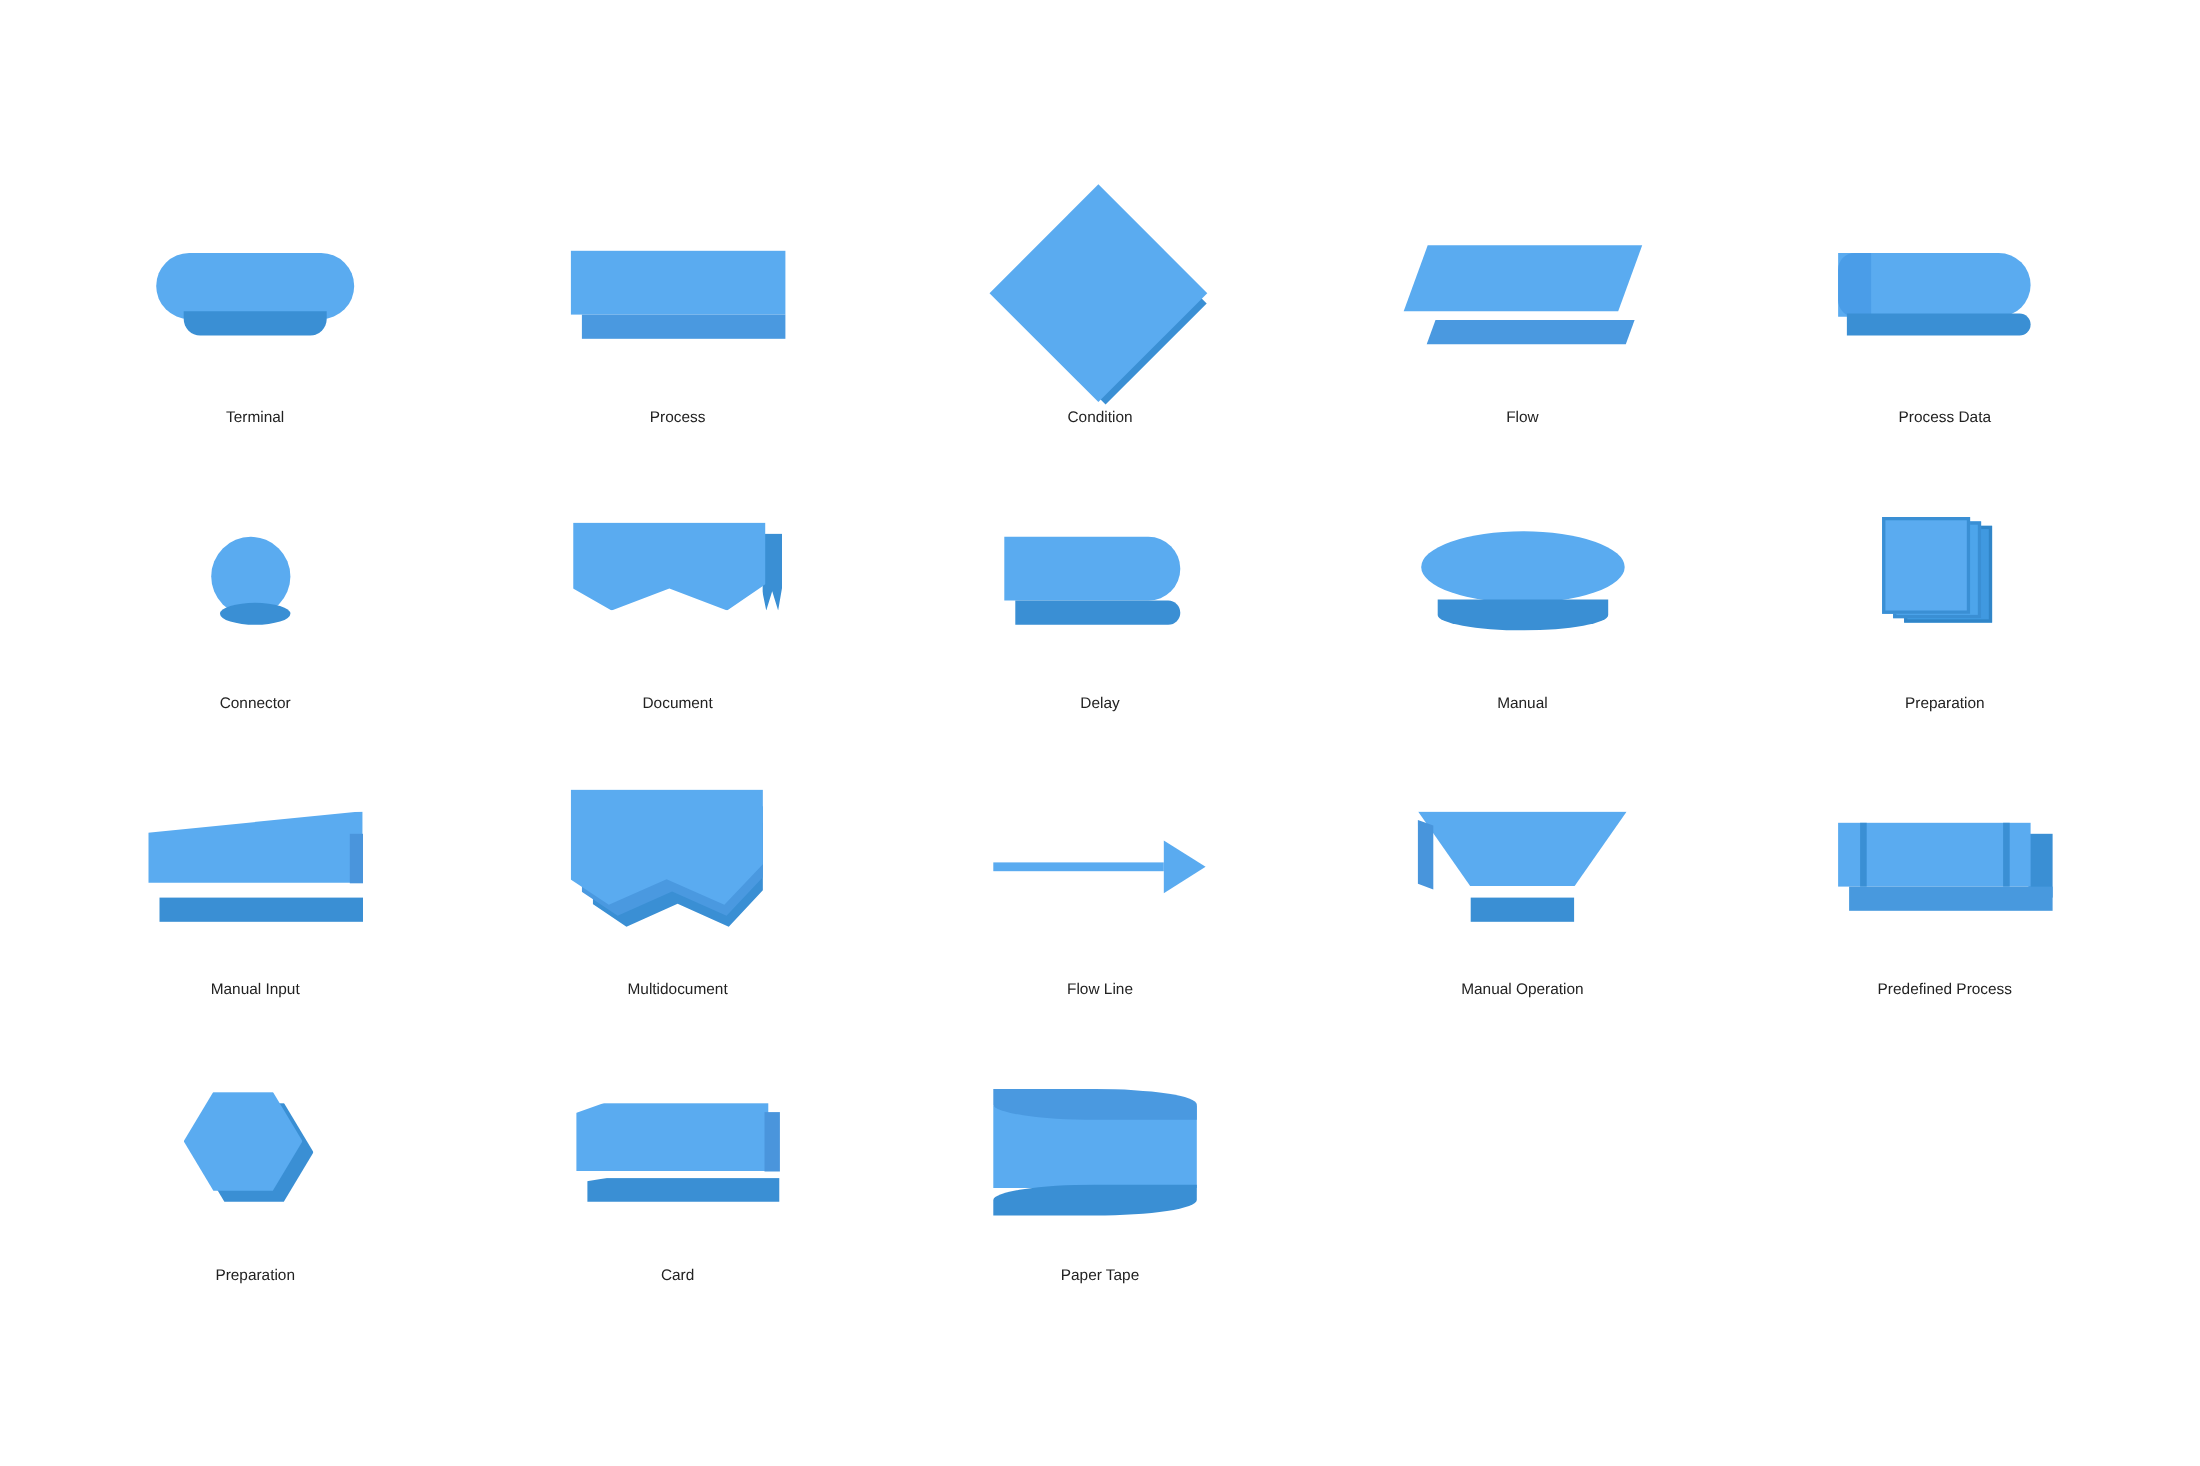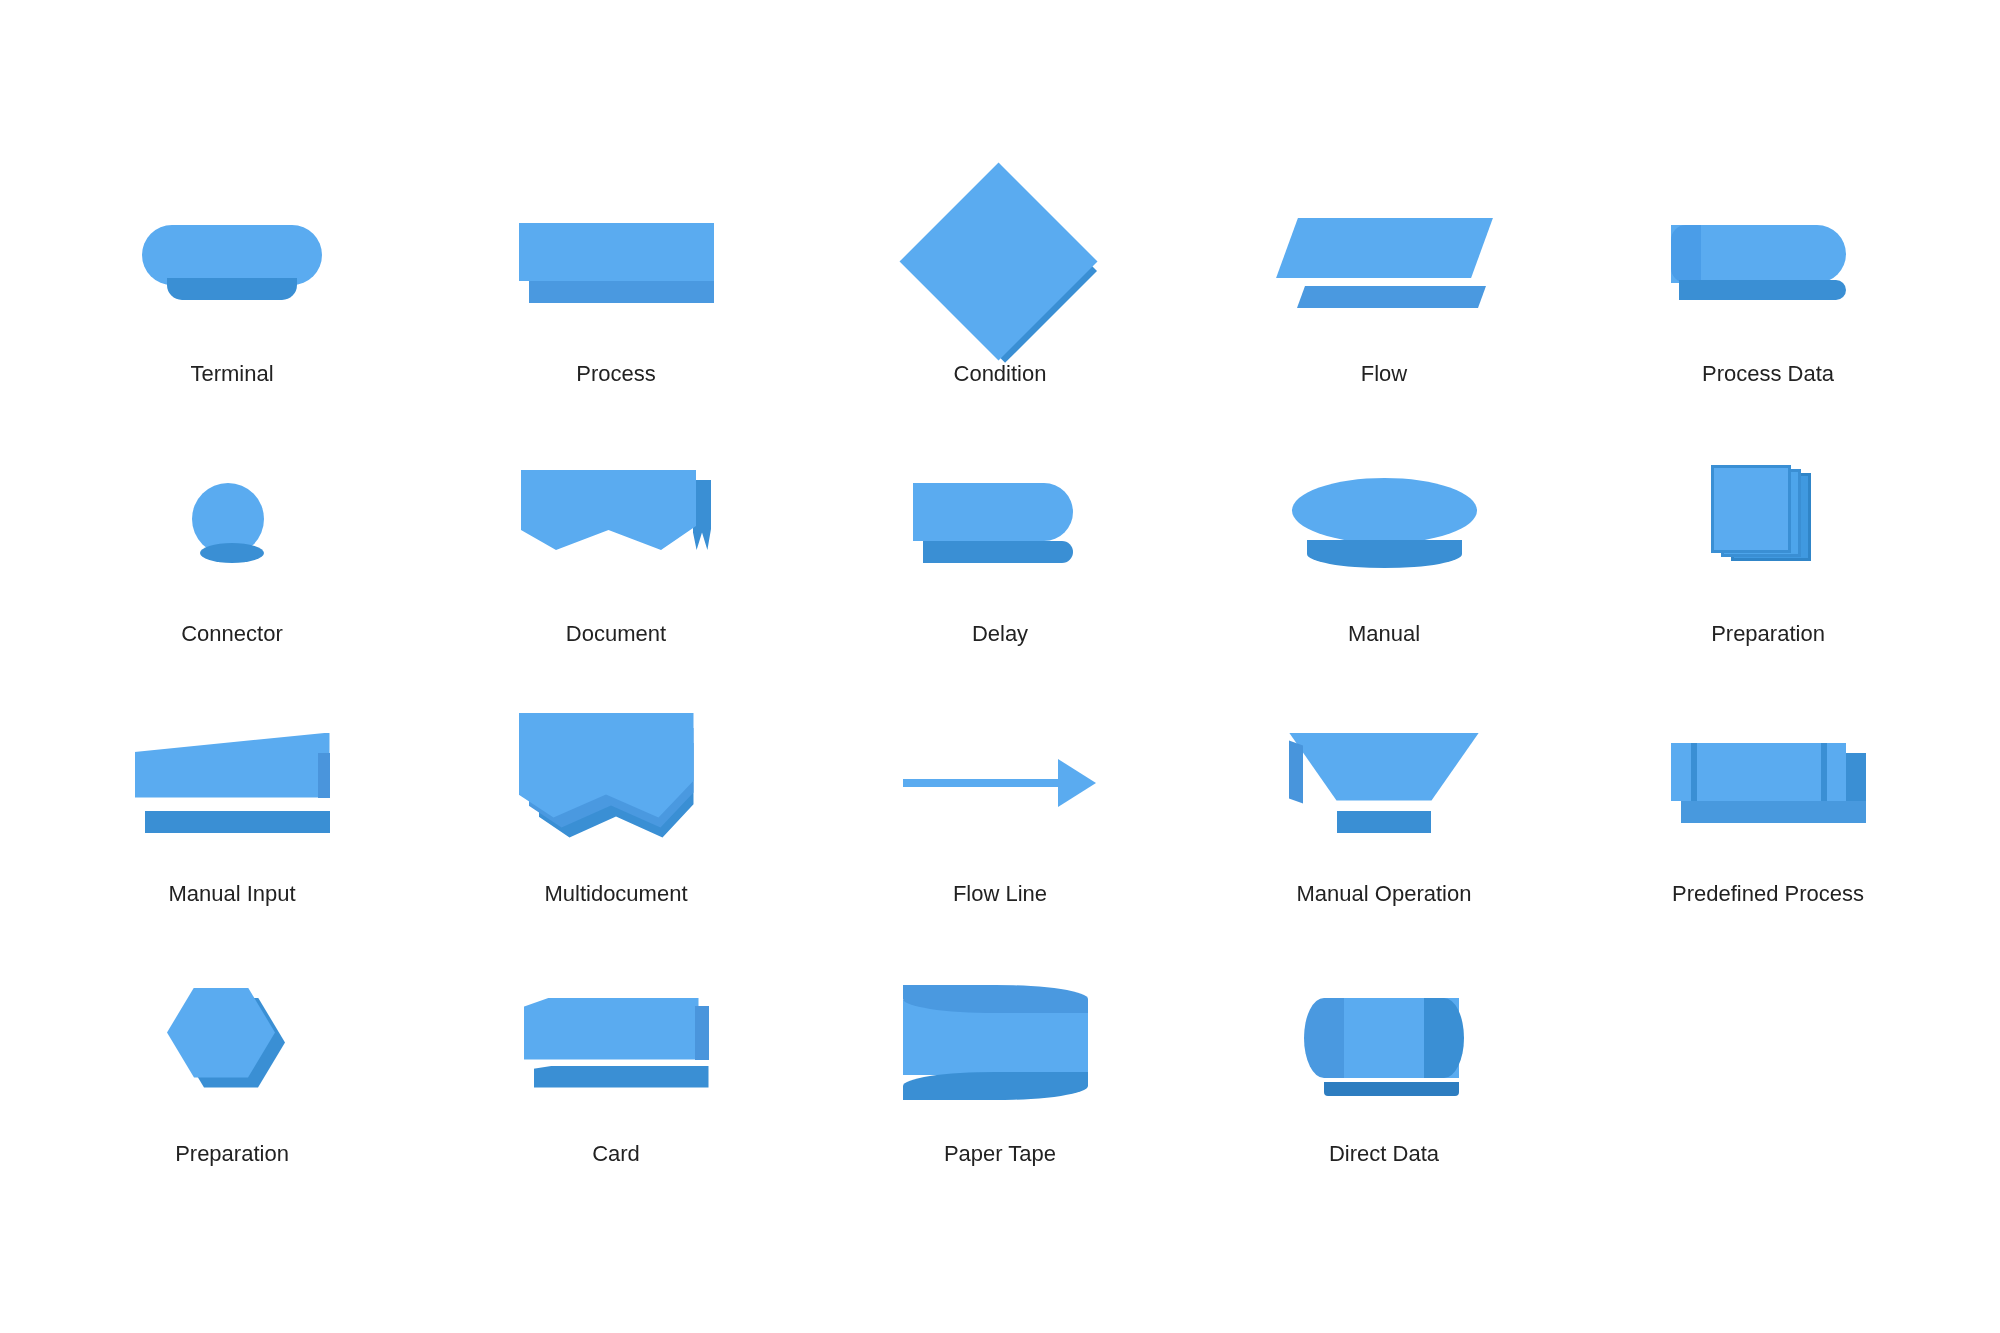--- a/index.html
+++ b/index.html
@@ -28,21 +28,21 @@
       min-height: 260px;
     }
     .shape-container {
       display: flex;
       align-items: center;
       justify-content: center;
       flex: 1;
       width: 100%;
     }
     .label {
-      font-size: 22px;
+      font-size: 14px;
       color: #222;
       margin-top: 2px;
       text-align: center;
       font-weight: 400;
     }
 
     
 
     
     .shape-terminal {
@@ -738,25 +738,14 @@
     <div class="shape-container">
       <div class="shape-paper-tape">
         <div class="body"></div>
         <div class="wave-top"></div>
         <div class="wave-bottom"></div>
       </div>
     </div>
     <div class="label">Paper Tape</div>
   </div>
 
-  <div class="cell">
-    <div class="shape-container">
-      <div class="shape-direct-data">
-        <div class="body"></div>
-        <div class="left-cap"></div>
-        <div class="right-cap"></div>
-        <div class="bottom-shadow"></div>
-      </div>
-    </div>
-    <div class="label">Direct Data</div>
-  </div>
 
 </div>
 
 </body></html>

